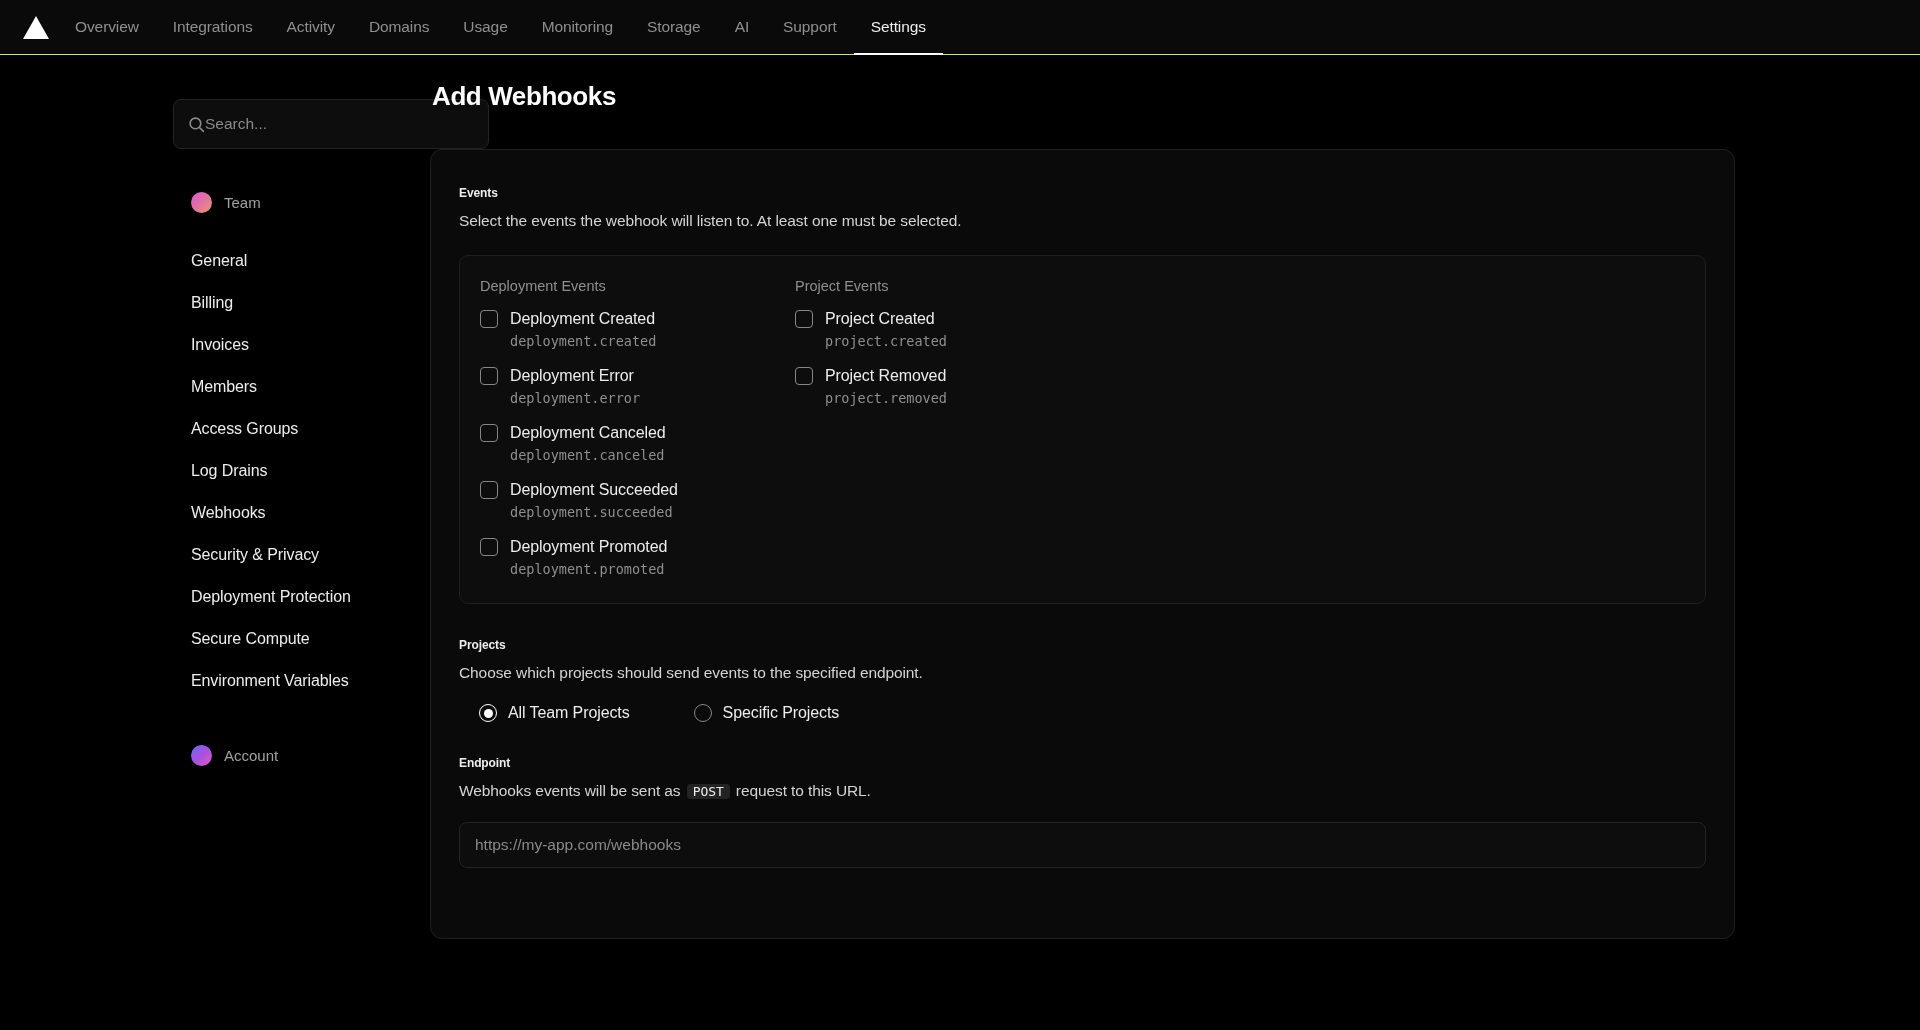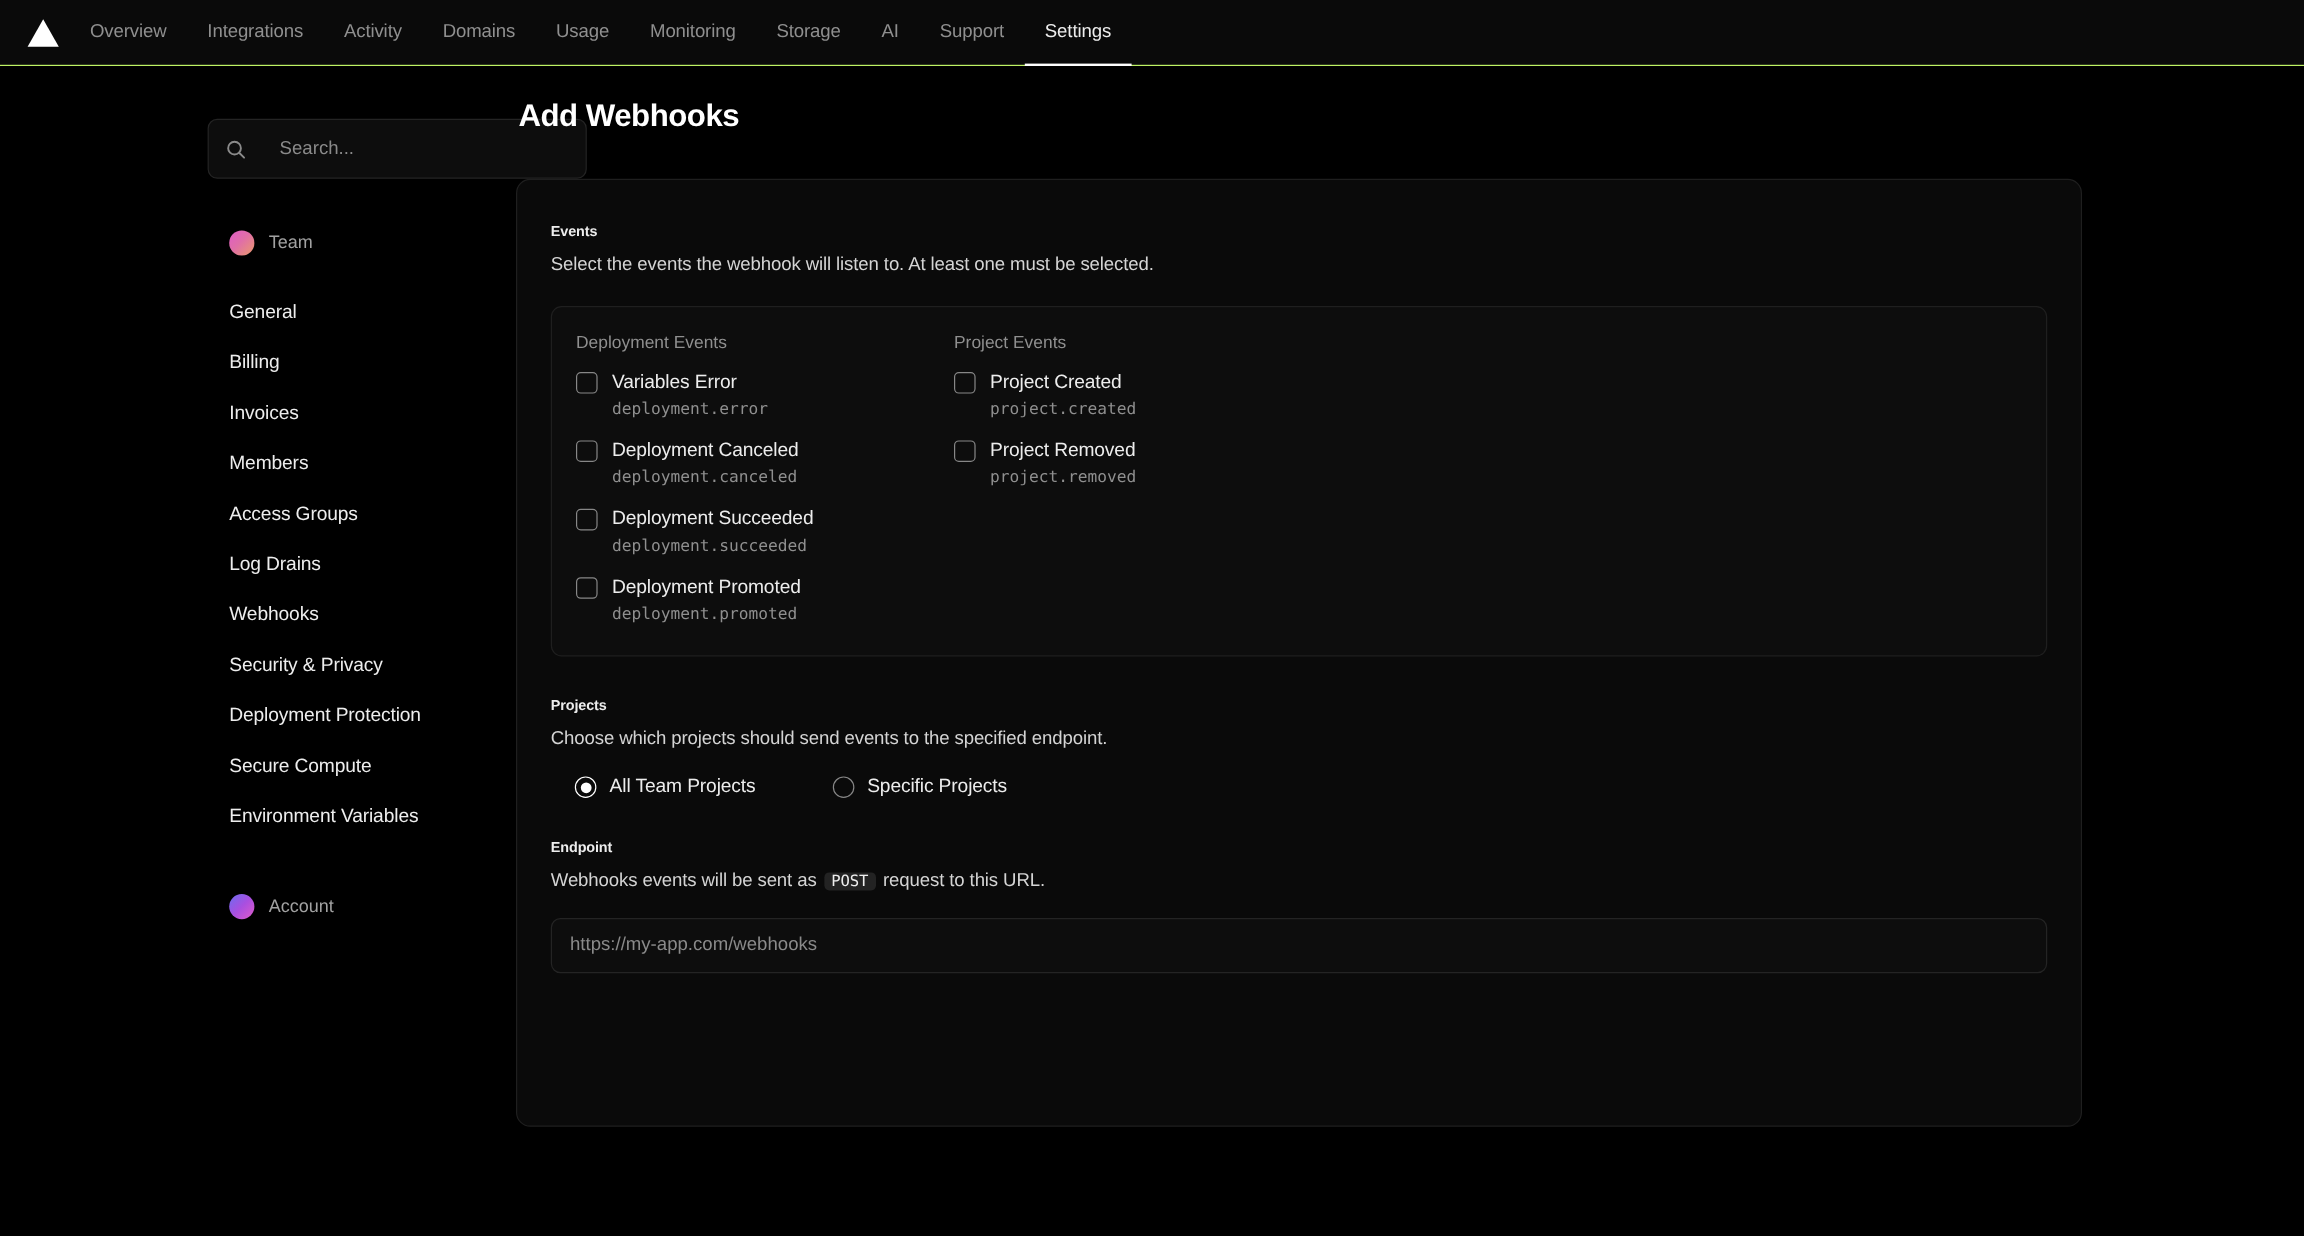--- a/index.html
+++ b/index.html
@@ -53,21 +53,21 @@
 
   
   .sidebar { width: 430px; padding-left: 173px; padding-top: 18px; }
   .search-box {
     width: 316px; height: 50px;
     background: #0d0d0d;
     border: 1px solid #242424;
     border-radius: 8px;
     display: flex; align-items: center;
     padding: 0 14px;
-    gap: 28px;
+    gap: 0;
   }
   .search-icon { width: 17px; height: 17px; flex: 0 0 auto; display:block; }
   .search-input {
     flex: 1;
     background: transparent; border: none; outline: none;
     color: #ededed; font-size: 15.5px;
     font-family: "Liberation Sans", sans-serif;
   }
   .search-input::placeholder { color: #8a8a8a; }
 
@@ -268,21 +268,28 @@
         <div class="sec-title">Events</div>
         <div class="sec-desc">Select the events the webhook will listen to. At least one must be selected.</div>
 
         <div class="events-panel">
           <div class="events-col deploy">
             <div class="col-head">Deployment Events</div>
             <div id="deploy-events">
                 <div class="evt-row">
                   <div class="evt-top">
                     <div class="cbx"></div>
-                    <div class="evt-label">Variables Error</div>
+                    <div class="evt-label">Deployment Created</div>
+                  </div>
+                  <div class="evt-code">deployment.created</div>
+                </div>
+                <div class="evt-row">
+                  <div class="evt-top">
+                    <div class="cbx"></div>
+                    <div class="evt-label">Deployment Error</div>
                   </div>
                   <div class="evt-code">deployment.error</div>
                 </div>
                 <div class="evt-row">
                   <div class="evt-top">
                     <div class="cbx"></div>
                     <div class="evt-label">Deployment Canceled</div>
                   </div>
                   <div class="evt-code">deployment.canceled</div>
                 </div>

